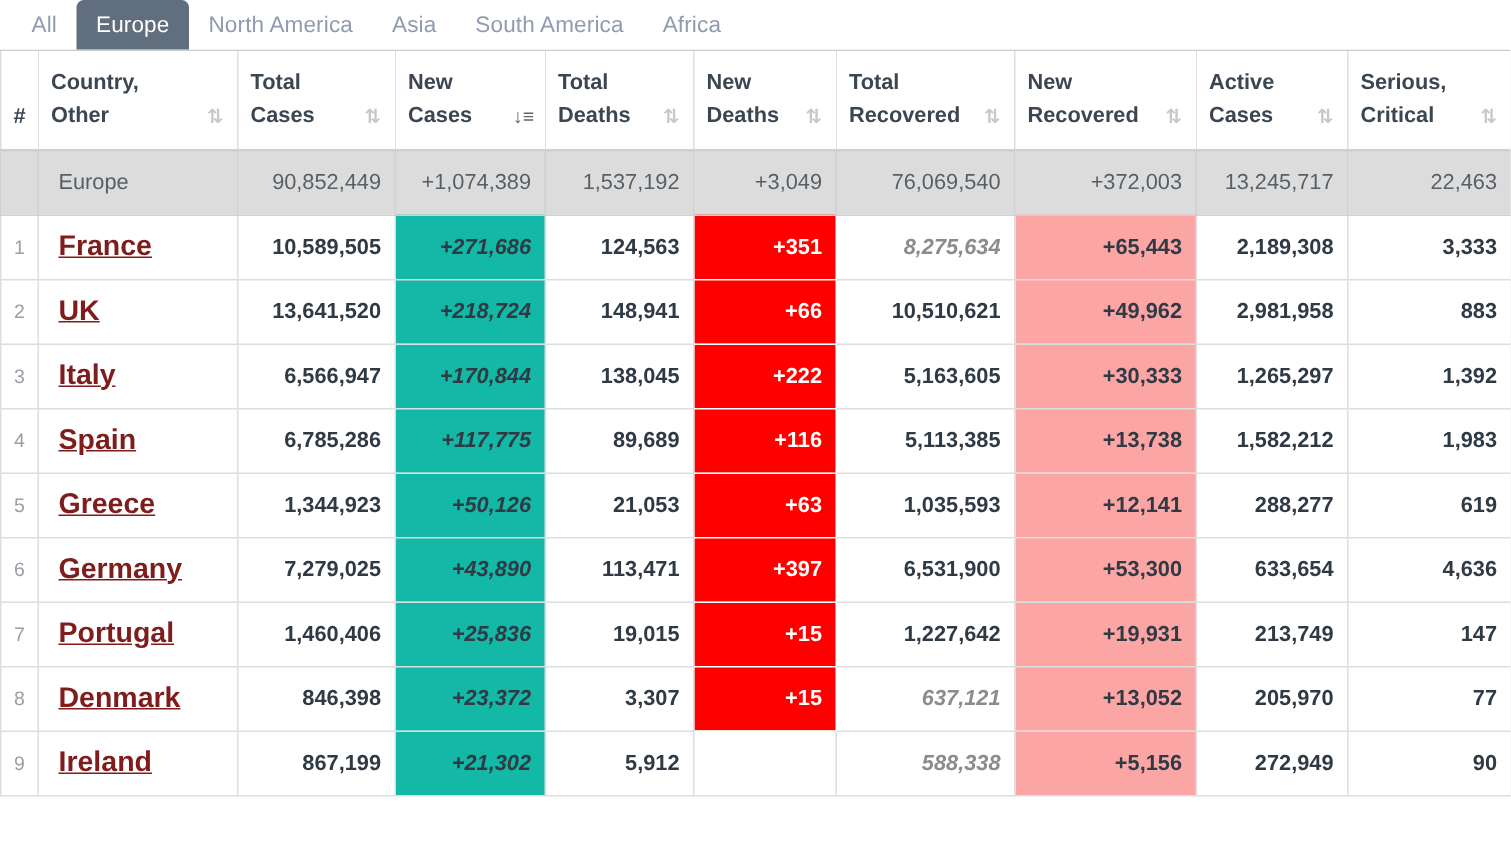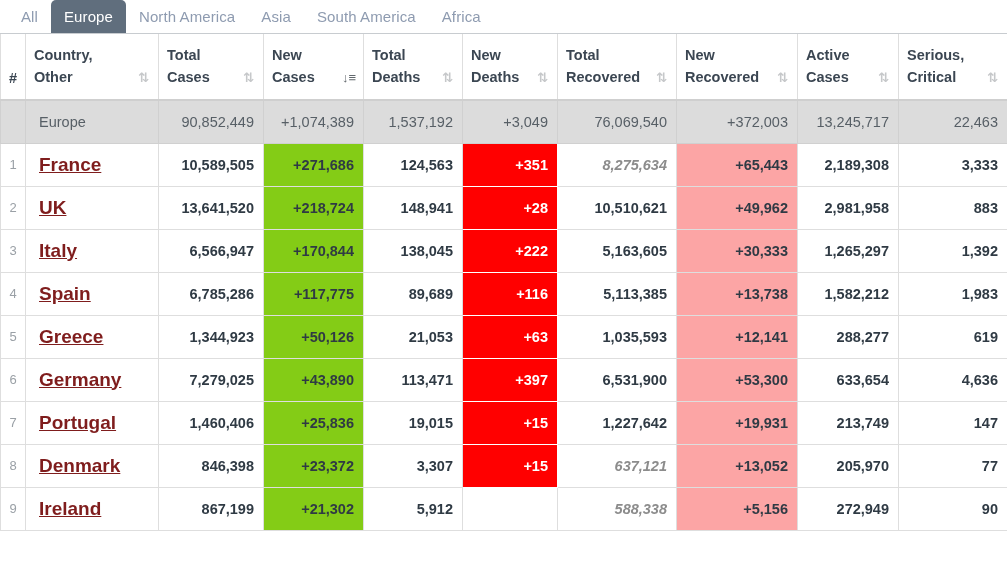--- a/index.html
+++ b/index.html
@@ -145,21 +145,21 @@
     text-decoration: underline;
     cursor: pointer;
     font-size: 19px;
   }
   td.num {
     text-align: right;
     font-weight: bold;
     color: #2f3a44;
     font-size: 14.5px;
   }
-  td.newcases { background: #84cc16; }
+  td.newcases { background: #14b8a6; font-style: italic; }
   td.newdeaths {
     background: #ff0000;
     color: #ffffff;
     font-weight: bold;
     border-color: #ffffff;
   }
   td.newdeaths.empty { background: #ffffff; border-color: #dedede; }
   td.newrecovered { background: #fca5a5; }
   td.muted {
     color: #8c8c8c;
@@ -305,21 +305,21 @@
           <td class="num newrecovered">+65,443</td>
           <td class="num">2,189,308</td>
           <td class="num">3,333</td>
         </tr>
         <tr>
           <td class="cell-num">2</td>
           <td class="cell-name"><a>UK</a></td>
           <td class="num">13,641,520</td>
           <td class="num newcases">+218,724</td>
           <td class="num">148,941</td>
-          <td class="num newdeaths">+28</td>
+          <td class="num newdeaths">+66</td>
           <td class="num">10,510,621</td>
           <td class="num newrecovered">+49,962</td>
           <td class="num">2,981,958</td>
           <td class="num">883</td>
         </tr>
         <tr>
           <td class="cell-num">3</td>
           <td class="cell-name"><a>Italy</a></td>
           <td class="num">6,566,947</td>
           <td class="num newcases">+170,844</td>

